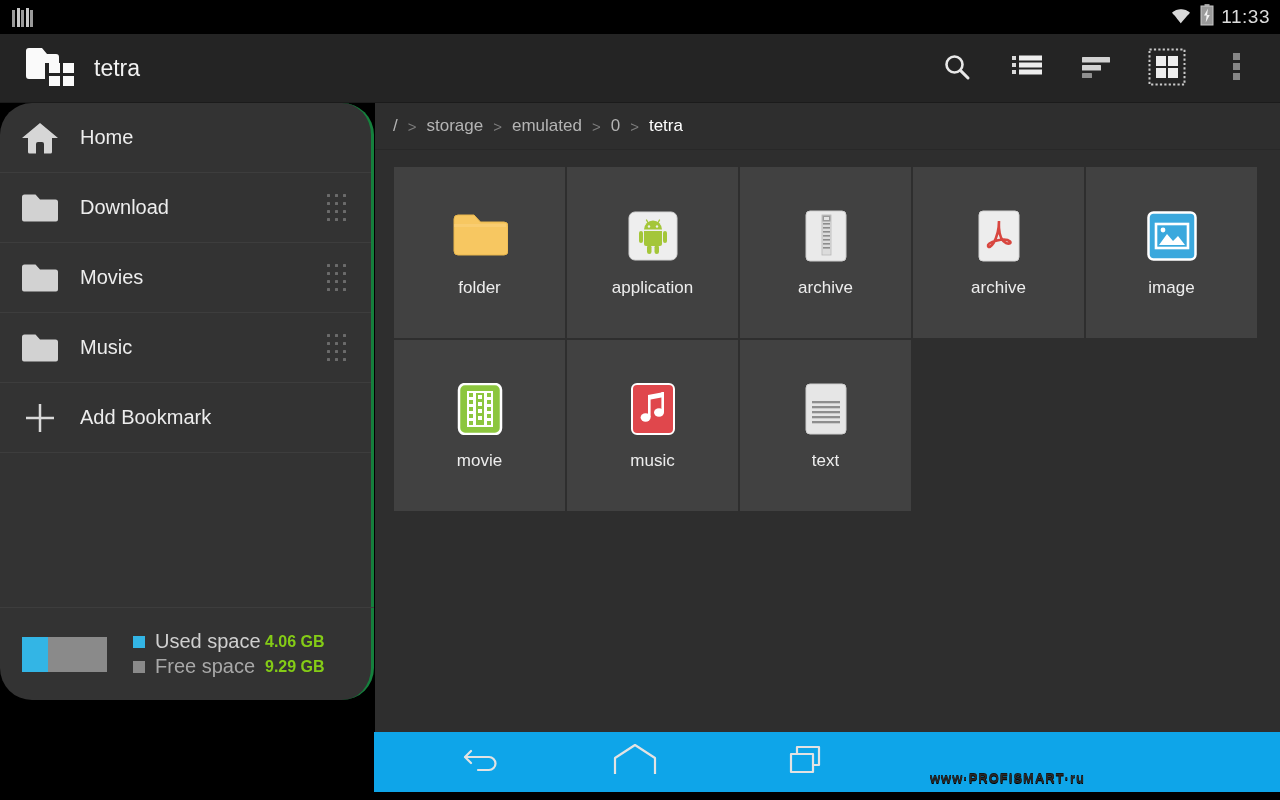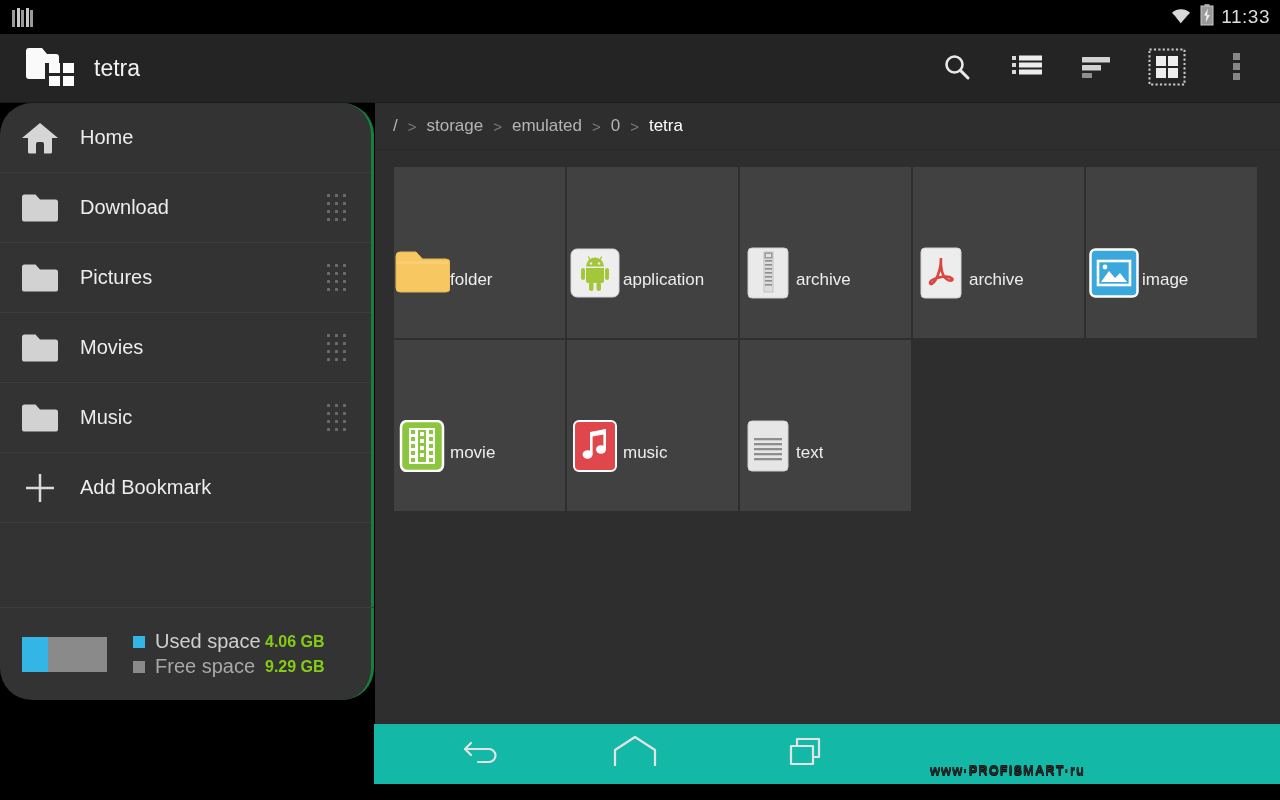--- a/index.html
+++ b/index.html
@@ -102,36 +102,36 @@
     padding-left:14px; border-bottom:1px solid #282828;
   }
   .crumb { font-size:17px; color:#b4b4b4; padding:0 4px; cursor:pointer; }
   .crumb.current { color:#ffffff; }
   .crumb-sep { font-size:15px; color:#7d7d7d; padding:0 6px; }
 
   .grid-wrap { padding:17px 19px 0 19px; }
   .file-grid { display:flex; flex-wrap:wrap; gap:2px; }
   .tile {
     width:171px; height:171px; background:#414141;
-    display:flex; flex-direction:row; align-items:center;
+    display:flex; flex-direction:column; align-items:center;
     justify-content:flex-start; padding-top:41px; cursor:pointer;
   }
   .tile .tile-icon {
     width:56px; height:56px; display:flex;
     align-items:center; justify-content:center;
   }
   .tile .tile-label {
     margin-top:14px; color:#ededed; font-size:17px;
     max-width:160px; overflow:hidden; text-overflow:ellipsis; white-space:nowrap;
   }
 
   
   .navbar {
-    position:absolute; bottom:16px; left:374px; width:906px; height:60px;
-    background:#14b8a6; display:flex; align-items:flex-end;
+    position:absolute; bottom:8px; left:374px; width:906px; height:60px;
+    background:#0ea5e9; display:flex; align-items:flex-end;
   }
   .nav-btn { width:120px; height:60px; display:flex; align-items:center;
              justify-content:center; cursor:pointer; }
   .nav-spacer { width:48px; }
   .watermark {
     position:absolute; left:556px; bottom:6px;
     font-size:13px; letter-spacing:1px; font-weight:bold;
     color:#2a2a2a; text-shadow:0 1px 0 #000, 0 -1px 0 #151515;
     pointer-events:none;
   }
@@ -274,42 +274,20 @@
           <span></span>
         <span></span>
           <span></span>
           <span></span>
         <span></span>
           <span></span>
           <span></span>
       </span>
     </div>
 
-    <div class="sb-item">
-      <span class="ico">
-        <svg width="38" height="30" viewBox="0 0 38 30">
-          <path d="M1 4 a2.5 2.5 0 0 1 2.5 -2.5 h11 l4.5 5 h15.5 a2.5 2.5 0 0 1 2.5 2.5 v17.5 a2 2 0 0 1 -2 2 h-32 a2 2 0 0 1 -2 -2 Z" fill="#d2d2d2"></path>
-        </svg>
-      </span>
-      <span class="lbl">Pictures</span>
-      <span class="drag-handle">
-        <span></span>
-          <span></span>
-          <span></span>
-        <span></span>
-          <span></span>
-          <span></span>
-        <span></span>
-          <span></span>
-          <span></span>
-        <span></span>
-          <span></span>
-          <span></span>
-      </span>
-    </div>
 
     <div class="sb-item">
       <span class="ico">
         <svg width="38" height="30" viewBox="0 0 38 30">
           <path d="M1 4 a2.5 2.5 0 0 1 2.5 -2.5 h11 l4.5 5 h15.5 a2.5 2.5 0 0 1 2.5 2.5 v17.5 a2 2 0 0 1 -2 2 h-32 a2 2 0 0 1 -2 -2 Z" fill="#d2d2d2"></path>
         </svg>
       </span>
       <span class="lbl">Movies</span>
       <span class="drag-handle">
         <span></span>

